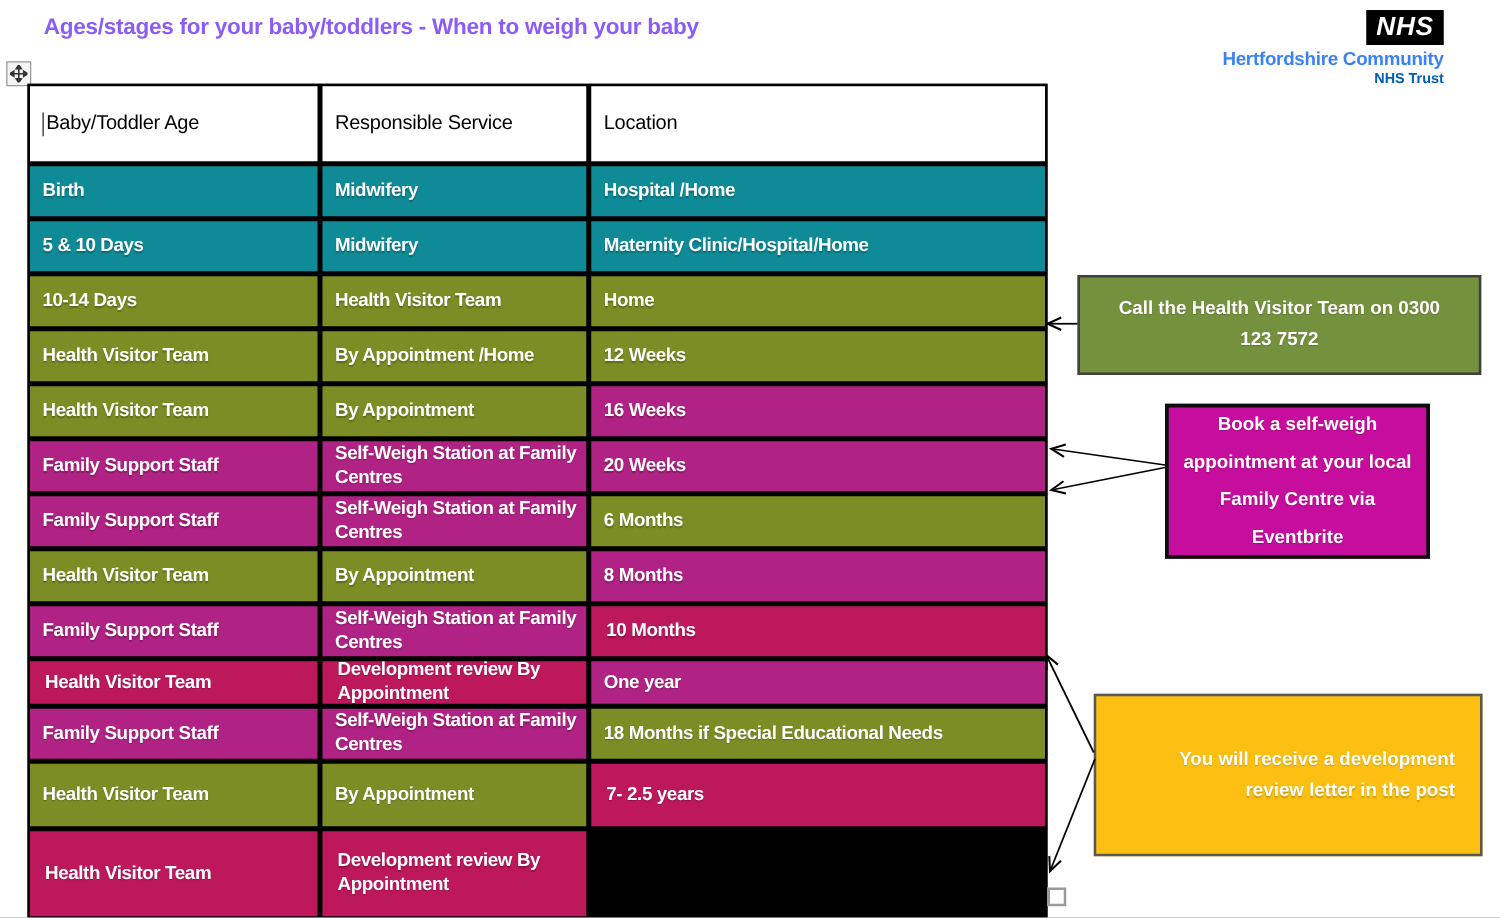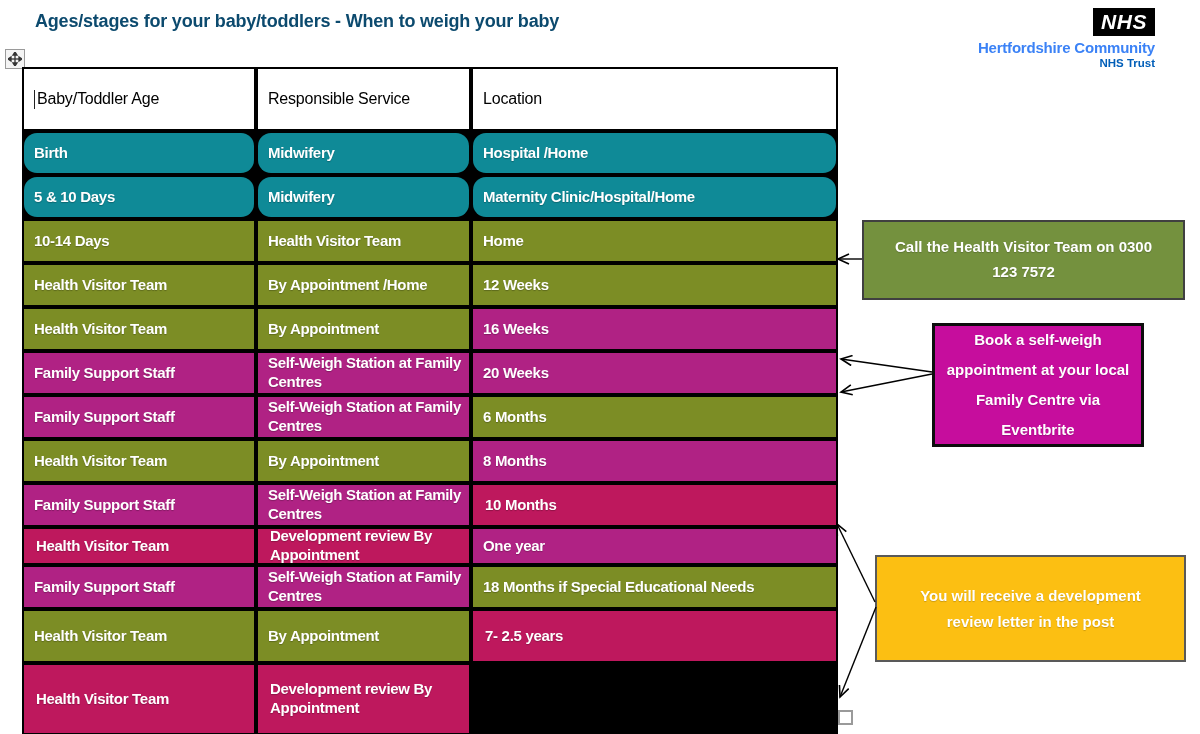--- a/index.html
+++ b/index.html
@@ -1,19 +1,19 @@
 <!DOCTYPE html>
 <html><head>
 <meta charset="utf-8">
 <style>
   html,body{margin:0;padding:0;background:#fff;}
   .page{position:relative;width:1200px;height:734px;background:#fff;overflow:hidden;
         font-family:"Liberation Sans",sans-serif;}
 
-  .title{position:absolute;left:35px;top:11px;font-size:18px;font-weight:700;color:#0c4a6e;
+  .title{position:absolute;left:35px;top:11px;font-size:18px;font-weight:700;color:#8b5cf6;
          letter-spacing:-0.2px;}
 
   
   .logo{position:absolute;top:8px;right:45px;display:flex;flex-direction:column;align-items:flex-end;}
   .nhs-box{width:62px;height:28px;background:#000000;color:#fff;display:flex;align-items:center;
            justify-content:center;font-size:21px;font-weight:800;font-style:italic;letter-spacing:0.5px;}
   .org{font-size:15px;font-weight:700;color:#3b82f6;margin-top:3px;letter-spacing:-0.2px;}
   .trust{font-size:11.5px;font-weight:700;color:#005eb8;margin-top:1px;}
 
   
@@ -21,34 +21,34 @@
                background:#f4f4f4;display:flex;align-items:center;justify-content:center;cursor:move;}
 
   
   .table{position:absolute;left:22px;top:67px;background:#000;border:2px solid #000;
          display:grid;grid-template-columns:230px 211px 363px;gap:4px;
          grid-template-rows:60px 40px 40px 40px 40px 40px 40px 40px 40px 40px 34px 40px 50px 68px;}
   .cell{display:flex;align-items:center;padding:0 6px 0 10px;font-size:15px;font-weight:700;color:#fff;
         letter-spacing:-0.3px;line-height:1.25;text-shadow:0 1px 1px rgba(0,0,0,0.25);}
   .th{background:#fff;color:#000;font-weight:400;font-size:16px;letter-spacing:-0.2px;text-shadow:none;}
   .caret{display:inline-block;width:1px;height:19px;background:#222;margin-right:2px;}
-  .cell[data-color="teal"]{background:#0f8a97;border-radius:13px;}
+  .cell[data-color="teal"]{background:#0f8a97;}
   .cell[data-color="olive"]{background:#7c8d25;}
   .cell[data-color="magenta"]{background:#b02284;}
   .cell[data-color="yellow"]{background:#be185d;padding-left:12px;}
 
   
   .callout{position:absolute;display:flex;align-items:center;justify-content:center;text-align:center;
            color:#fff;font-weight:700;font-size:15px;text-shadow:0 1px 1px rgba(0,0,0,0.2);}
   .callout.hv{left:862px;top:220px;width:323px;height:80px;background:#74913e;border:2px solid #404040;
               line-height:1.65;padding:0 18px;box-sizing:border-box;}
   .callout.sw{left:932px;top:323px;width:212px;height:124px;background:#c60d9d;border:3px solid #0d0d0d;
               line-height:2.0;padding:0 10px;box-sizing:border-box;}
-  .callout.dr{left:875px;top:555px;width:311px;height:107px;background:#fcbf12;border:2px solid #595959;
-              line-height:1.7;padding:0 20px;box-sizing:border-box;}
+  .callout.dr{left:875px;top:555px;width:311px;height:130px;background:#fcbf12;border:2px solid #595959;
+              line-height:1.7;padding:0 20px;box-sizing:border-box;text-align:right;}
 
   .arrows{position:absolute;left:0;top:0;width:1200px;height:734px;pointer-events:none;}
 
   
   .resize-handle{position:absolute;left:838px;top:710px;width:11px;height:11px;background:#fff;
                  border:2px solid #9a9a9a;cursor:nwse-resize;}
 </style>
 </head>
 <body>
 

